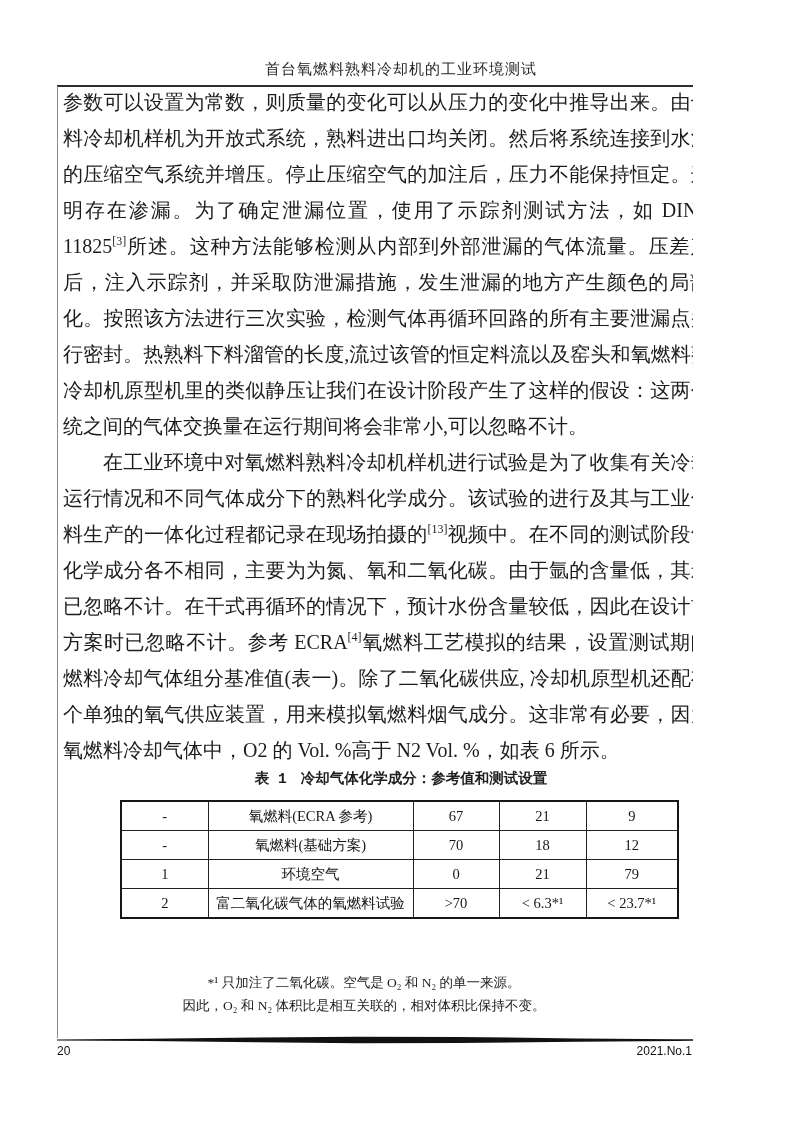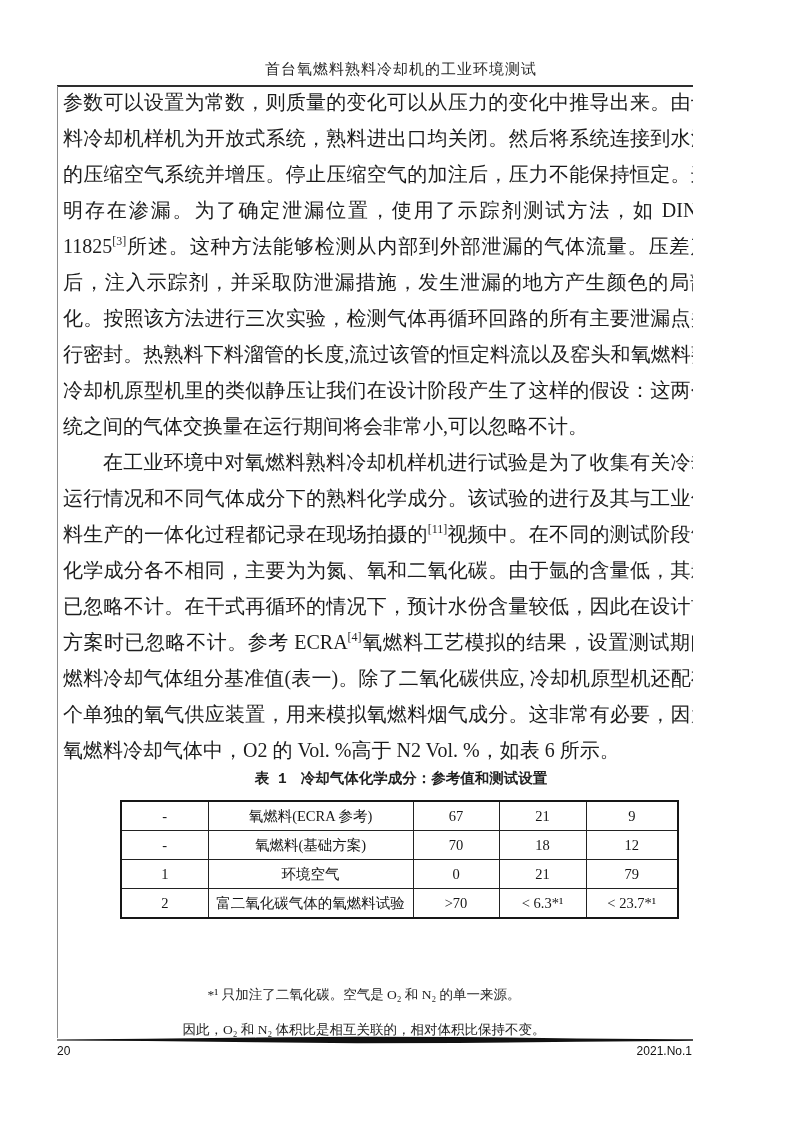--- a/index.html
+++ b/index.html
@@ -58,21 +58,21 @@
   .gas-table{border:2px solid #161616;}
   .gas-table tr.head th{height:44px;line-height:18px;}
   .gas-table tr.data td{height:26px;}
   .pre2{white-space:pre-line;}
   .unit{font-size:12.5px;}
   
   .footnote{
     position:absolute;top:971px;left:0;width:728px;
     text-align:center;font-size:13.5px;line-height:23px;color:#1d1d1d;
   }
-  .footnote div{margin:12px;}
+  .footnote div{margin:0;}
   
   .footer-rule{
     position:absolute;top:1036px;left:57px;width:688px;height:8px;
   }
   .footer-page{
     position:absolute;top:1044px;left:57px;width:688px;
     text-align:left;
     font-family:"Liberation Sans","DejaVu Sans",sans-serif;
     font-size:12px;color:#111;
   }
@@ -89,21 +89,21 @@
 <div class="page">
 
   <div class="running-title">首台氧燃料熟料冷却机的工业环境测试</div>
   <div class="header-rule"></div>
 
   <div class="frame-line frame-left"></div>
   <div class="frame-line frame-right"></div>
 
   <div class="body-text">
     <p><span>参数可以设置为常数，则质量的变化可以从压力的变化中推导出来。由于熟料冷却机样机为开放式系统，熟料进出口均关闭。然后将系统连接到水泥厂的压缩空气系统并增压。停止压缩空气的加注后，压力不能保持恒定。这表明存在渗漏。为了确定泄漏位置，使用了示踪剂测试方法，如 DIN EN 11825</span><sup>[3]</sup><span>所述。这种方法能够检测从内部到外部泄漏的气体流量。压差产生后，注入示踪剂，并采取防泄漏措施，发生泄漏的地方产生颜色的局部变化。按照该方法进行三次实验，检测气体再循环回路的所有主要泄漏点并进行密封。热熟料下料溜管的长度,流过该管的恒定料流以及窑头和氧燃料熟料冷却机原型机里的类似静压让我们在设计阶段产生了这样的假设：这两个系统之间的气体交换量在运行期间将会非常小,可以忽略不计。</span></p>
-    <p class="indent"><span>在工业环境中对氧燃料熟料冷却机样机进行试验是为了收集有关冷却机运行情况和不同气体成分下的熟料化学成分。该试验的进行及其与工业化熟料生产的一体化过程都记录在现场拍摄的</span><sup>[11]</sup><span>视频中。在不同的测试阶段气体化学成分各不相同，主要为为氮、氧和二氧化碳。由于氩的含量低，其影响已忽略不计。在干式再循环的情况下，预计水份含量较低，因此在设计前期方案时已忽略不计。参考 ECRA</span><sup>[4]</sup><span>氧燃料工艺模拟的结果，设置测试期间氧燃料冷却气体组分基准值(表一)。除了二氧化碳供应, 冷却机原型机还配有一个单独的氧气供应装置，用来模拟氧燃料烟气成分。这非常有必要，因为在氧燃料冷却气体中，O2 的 Vol. %高于 N2 Vol. %，如表 6 所示。</span></p>
+    <p class="indent"><span>在工业环境中对氧燃料熟料冷却机样机进行试验是为了收集有关冷却机运行情况和不同气体成分下的熟料化学成分。该试验的进行及其与工业化熟料生产的一体化过程都记录在现场拍摄的</span><sup>[13]</sup><span>视频中。在不同的测试阶段气体化学成分各不相同，主要为为氮、氧和二氧化碳。由于氩的含量低，其影响已忽略不计。在干式再循环的情况下，预计水份含量较低，因此在设计前期方案时已忽略不计。参考 ECRA</span><sup>[4]</sup><span>氧燃料工艺模拟的结果，设置测试期间氧燃料冷却气体组分基准值(表一)。除了二氧化碳供应, 冷却机原型机还配有一个单独的氧气供应装置，用来模拟氧燃料烟气成分。这非常有必要，因为在氧燃料冷却气体中，O2 的 Vol. %高于 N2 Vol. %，如表 6 所示。</span></p>
   </div>
 
   <div class="tbl-caption">
     <span class="cap-label">表 1</span><span>冷却气体化学成分：参考值和测试设置</span>
   </div>
 
   <table class="gas-table">
     <colgroup>
       <col style="width:87px">
         <col style="width:205px">

